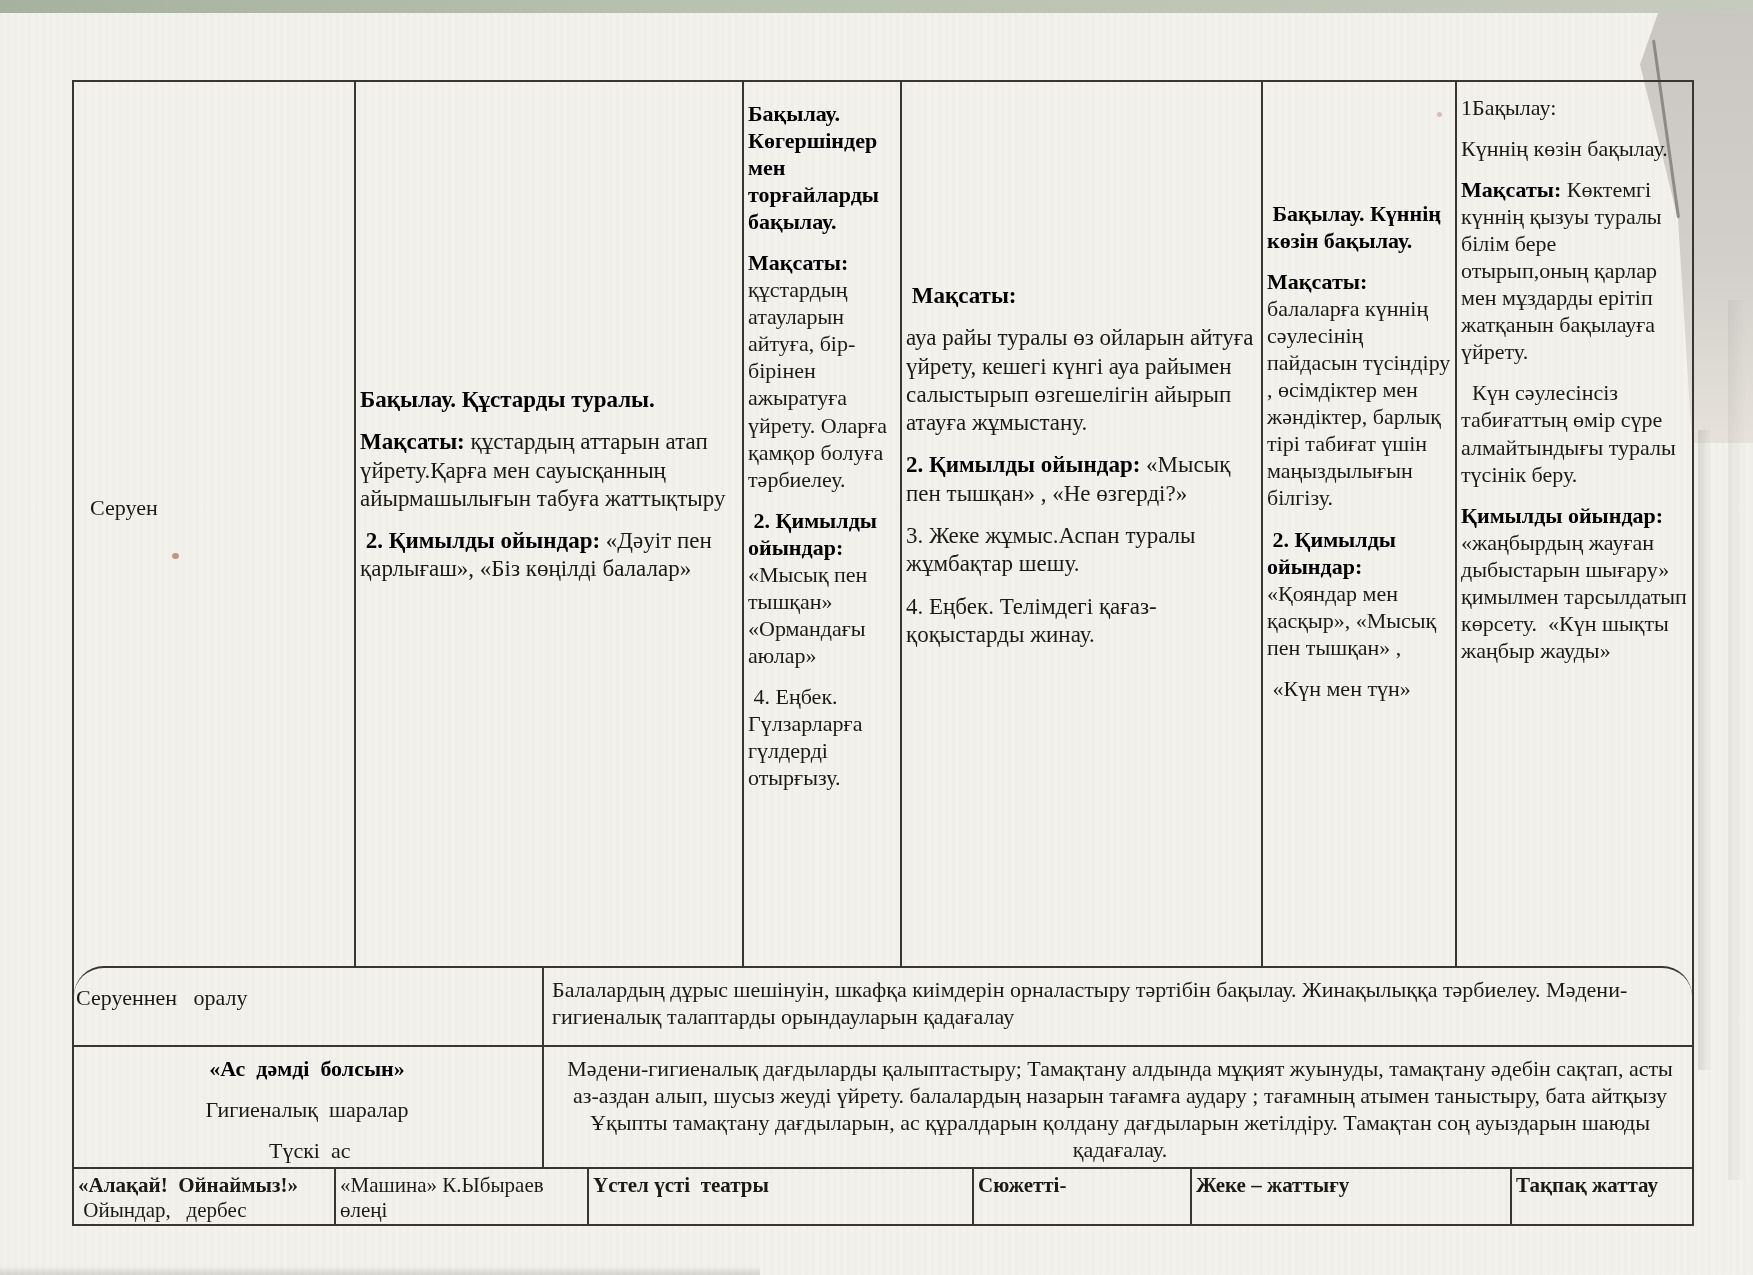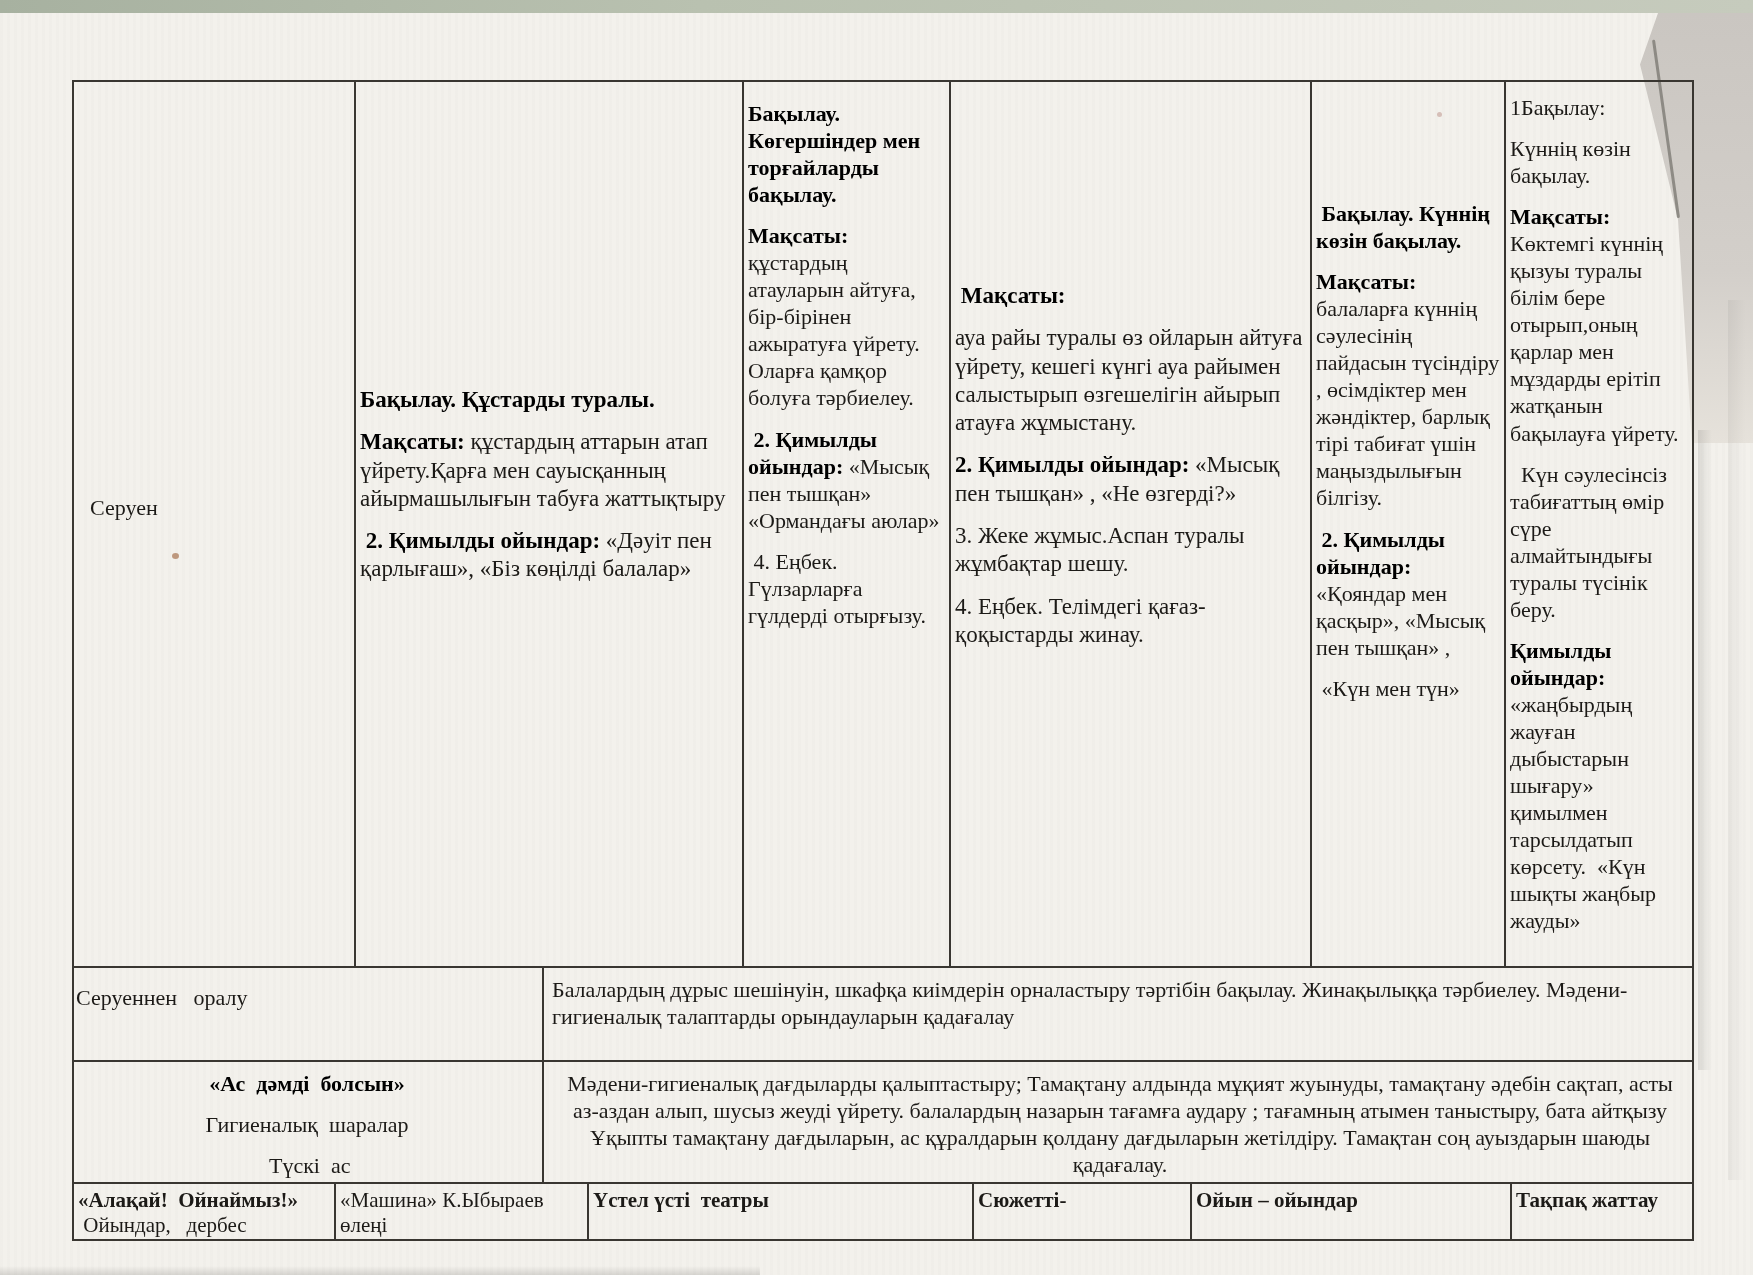--- a/index.html
+++ b/index.html
@@ -63,27 +63,27 @@
     font-size:22px;line-height:1.23;
   }
   .tcell + .tcell{border-left:2px solid #393631;}
   .tcell p{margin:0 0 14px 0;white-space:pre-wrap;}
   .tcell p b{font-weight:bold;color:#000;}
 
   
   .row-walk{height:884px;}
   .c-activity  {width:280px;padding-top:412px;padding-left:16px;}
   .c-birds     {width:388px;padding-top:304px;font-size:23px;}
-  .c-pigeons   {width:207px;padding-top:18px;}
+  .c-pigeons   {width:158px;padding-top:18px;}
   .c-weather   {width:361px;padding-top:200px;font-size:23px;}
   .c-sun1      {width:194px;padding-top:118px;}
   .c-sun2      {flex:1 1 auto;padding-top:12px;}
 
   
-  .row-return{height:94px;}
+  .row-return{height:79px;border-radius:30px;}
   .row-meal{height:122px;text-align:center;}
   .c-label-wide{width:468px;padding-top:16px;padding-left:2px;}
   .c-body-wide{flex:1 1 auto;padding-top:8px;padding-left:8px;}
   .c-body-wide p{margin:0;}
   .row-meal .c-label-wide{padding-top:8px;}
   .meal-title{font-weight:bold;color:#000;margin:0 0 10px 0;white-space:pre-wrap;}
   .meal-sub{margin:0 0 2px 0;white-space:pre-wrap;}
 
   
   .row-play{height:57px;}
@@ -183,21 +183,21 @@
       <div class="tcell c-p2">
         <p>«Машина» К.Ыбыраев өлеңі</p>
       </div>
       <div class="tcell c-p3">
         <p>Үстел үсті  театры</p>
       </div>
       <div class="tcell c-p4">
         <p>Сюжетті-</p>
       </div>
       <div class="tcell c-p5">
-        <p>Ойын – ойындар</p>
+        <p>Жеке – жаттығу</p>
       </div>
       <div class="tcell c-p6">
         <p>Тақпақ жаттау</p>
       </div>
     </div>
 
   </div>
 </div>
 
 </body></html>

